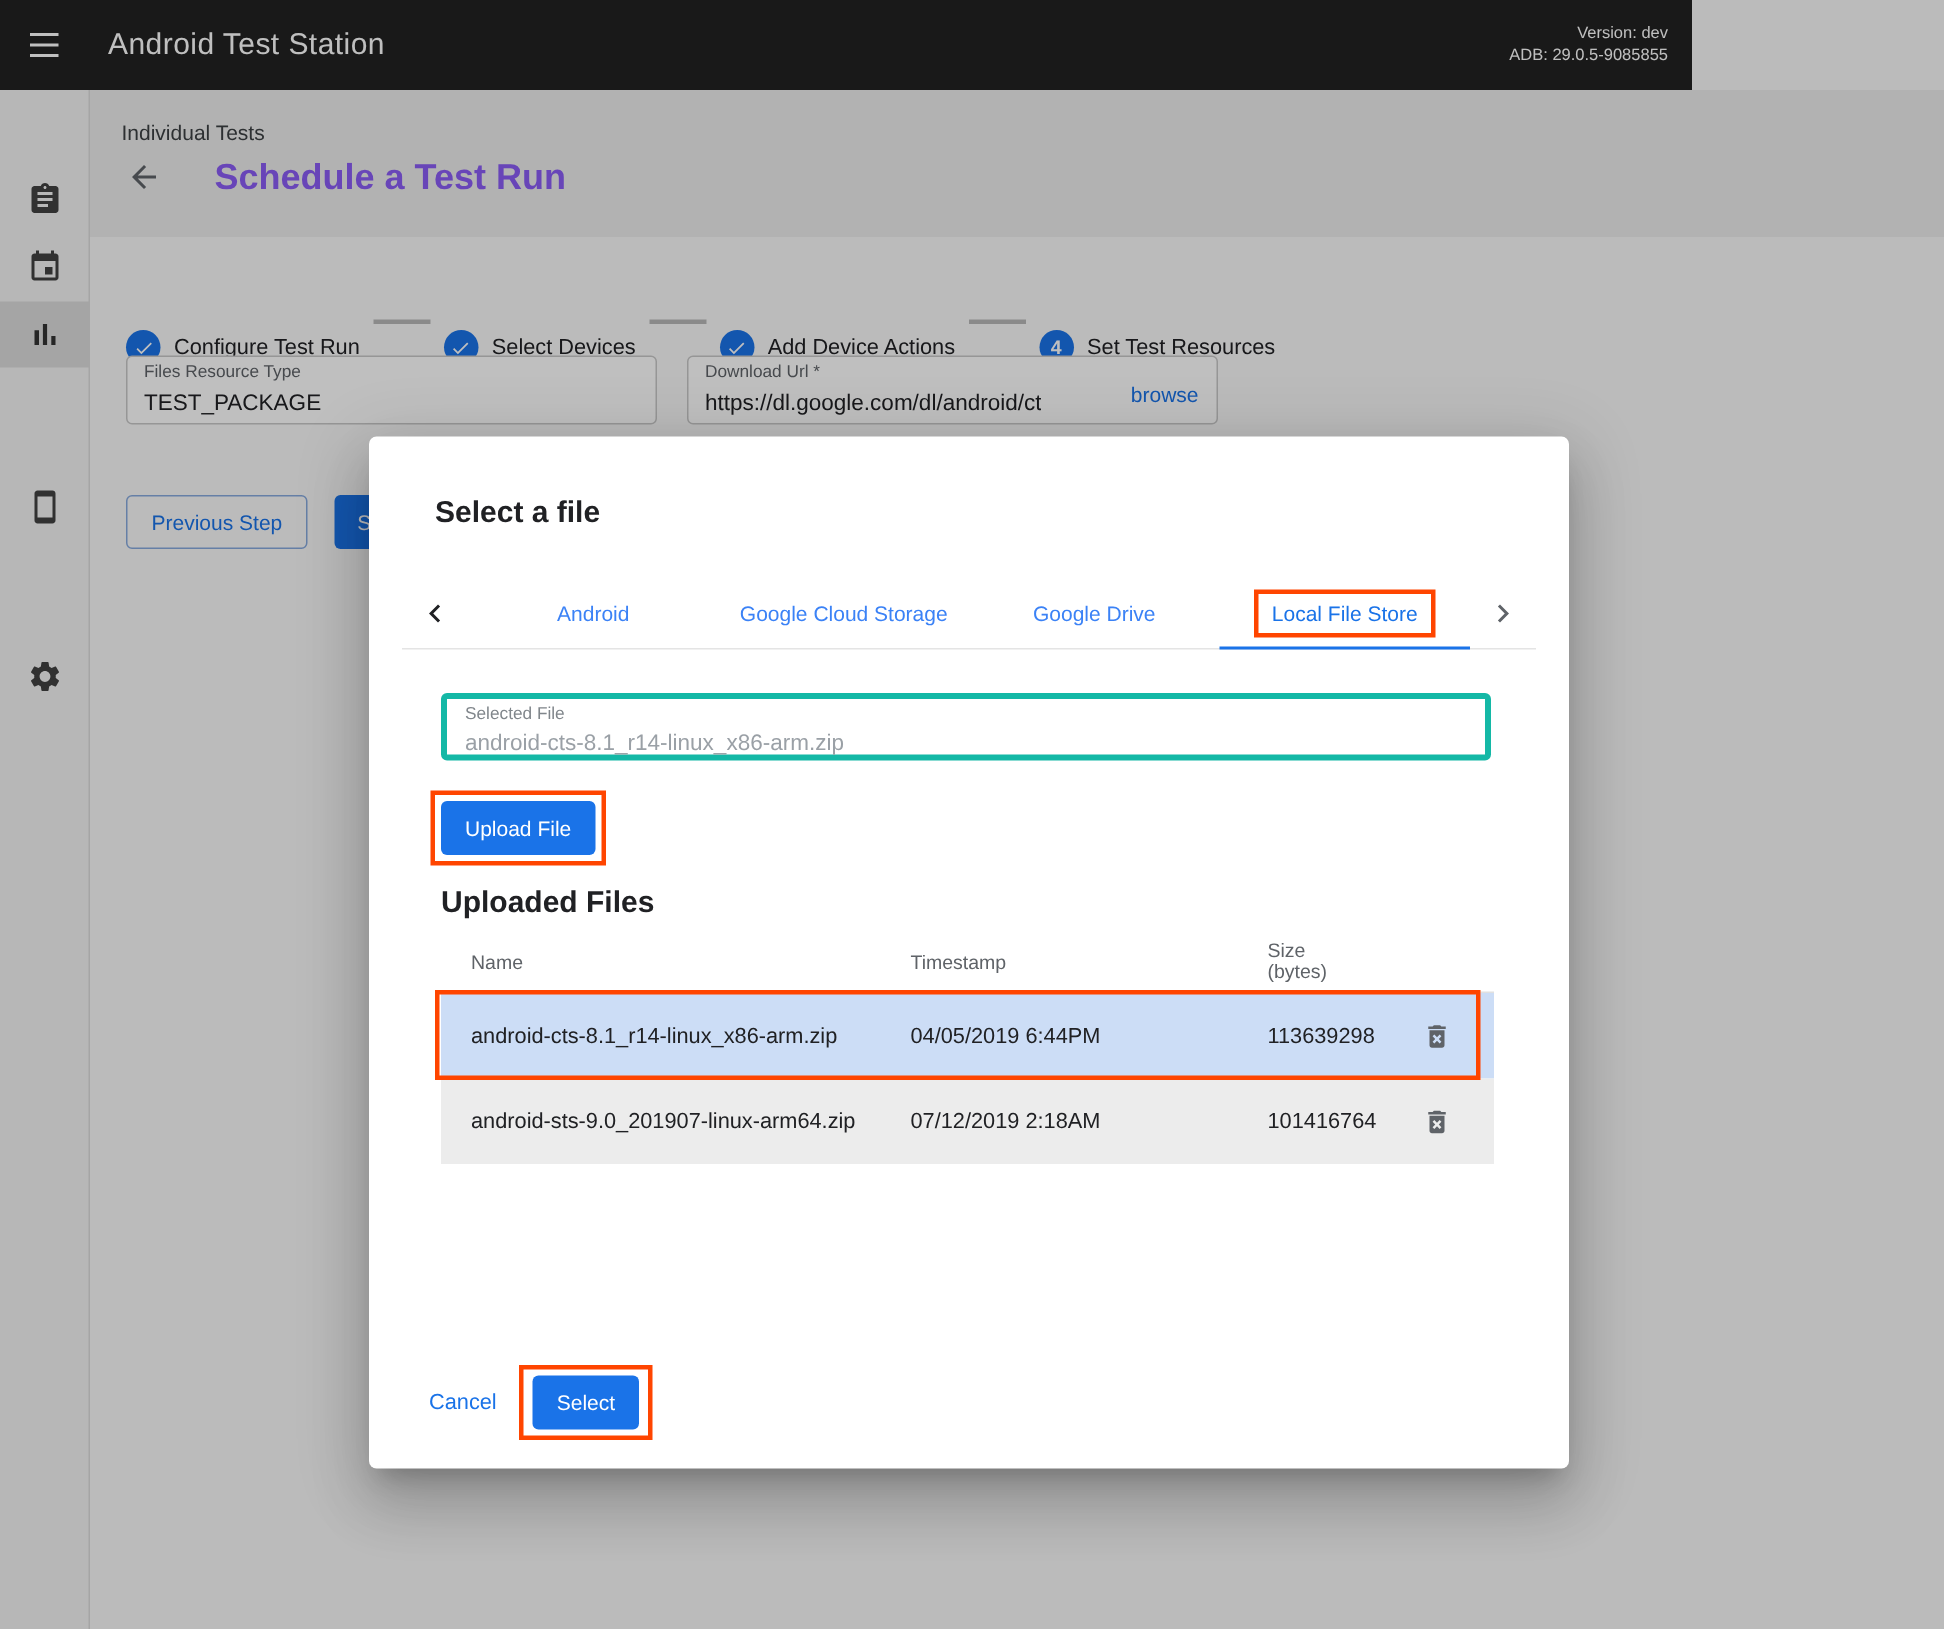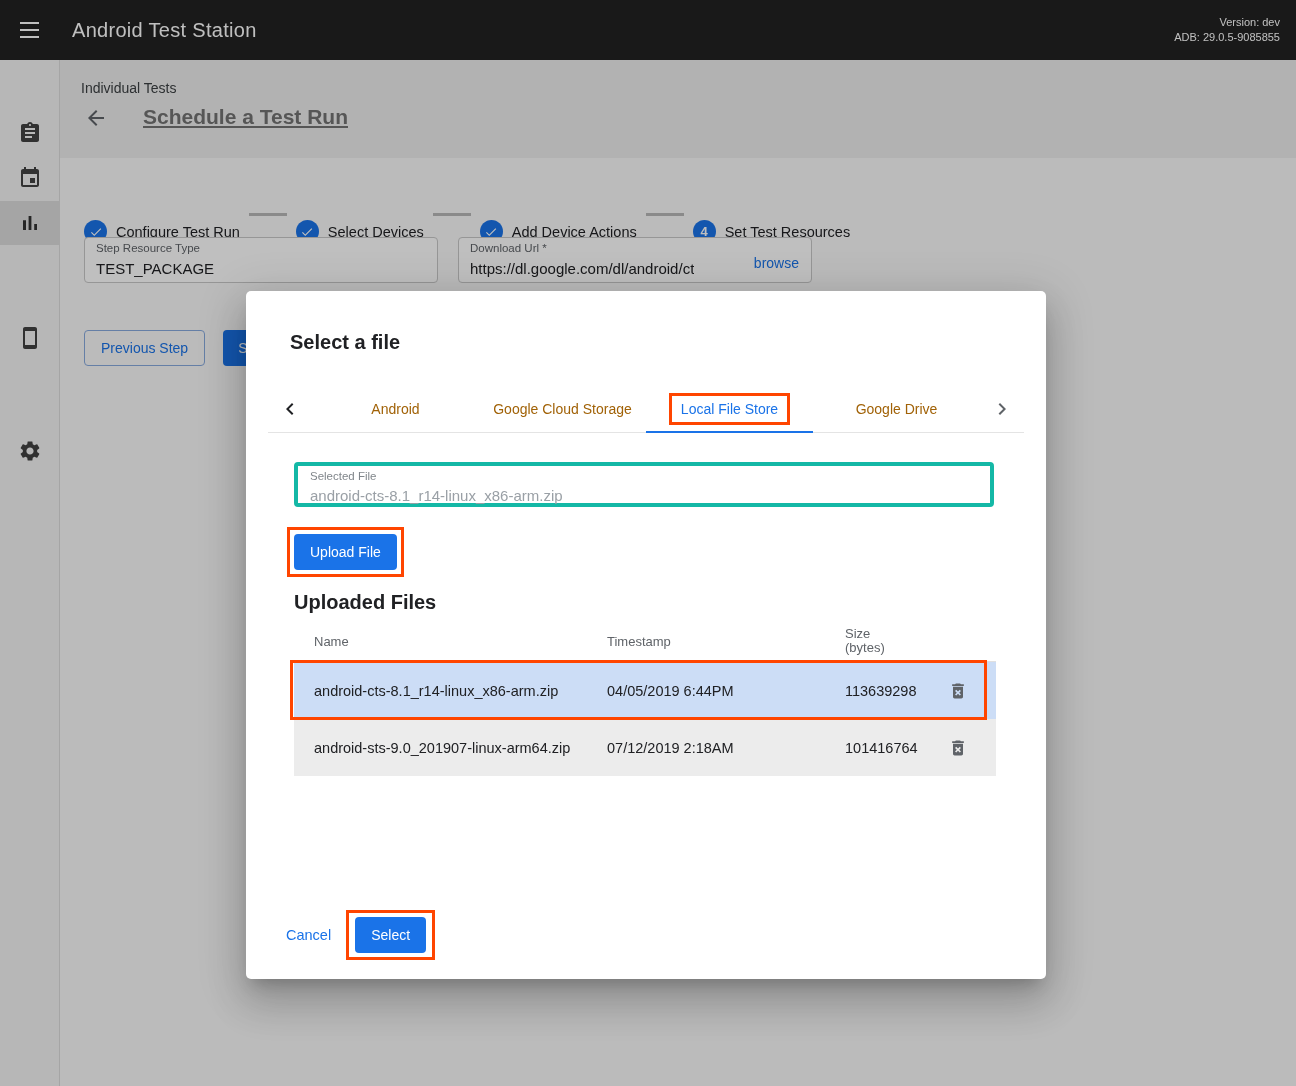--- a/index.html
+++ b/index.html
@@ -6,39 +6,39 @@
     --accent:#1a73e8;
     --annot:#ff4500;
     --sel-row:#ccddf6;
     --header-bg:#222222;
   }
   *{box-sizing:border-box;margin:0;padding:0;}
   body{background:#111;font-family:"Liberation Sans",sans-serif;}
   .screen{position:relative;width:1296px;height:1086px;overflow:hidden;background:#fafafa;}
 
   
-  .app-header{position:absolute;top:0;left:0;width:1296px;height:60px;background:var(--header-bg);display:flex;align-items:center;z-index:1;}
+  .app-header{position:absolute;top:0;left:0;width:1128px;height:60px;background:var(--header-bg);display:flex;align-items:center;z-index:1;}
   .menu-btn{margin-left:20px;width:24px;height:24px;display:flex;flex-direction:column;justify-content:center;cursor:pointer;}
   .menu-btn span{display:block;width:19px;height:2px;background:#fff;margin:2.5px 0;}
   .app-title{margin-left:28px;color:#fff;font-size:20px;letter-spacing:.3px;}
   .version-info{margin-left:auto;margin-right:16px;text-align:right;color:#fff;font-size:11px;line-height:15px;}
 
   
   .sidebar{position:absolute;top:60px;left:0;width:60px;height:1026px;background:#f5f5f5;border-right:1px solid #ddd;z-index:1;}
   .nav-item{position:absolute;left:0;width:60px;height:44px;display:flex;align-items:center;justify-content:center;color:#424242;cursor:pointer;}
   .nav-item.active{background:#dcdcdc;color:#333;}
   .nav-item svg{width:24px;height:24px;fill:currentColor;}
 
   
   .main{position:absolute;left:60px;top:60px;width:1236px;height:1026px;background:#fafafa;}
   .page-header{position:relative;height:98px;background:#eeeeee;}
   .breadcrumb{position:absolute;left:21px;top:20px;font-size:14px;color:#3c4043;}
   .back-btn{position:absolute;left:24px;top:46px;width:24px;height:24px;color:#5f6368;cursor:pointer;}
   .back-btn svg{width:24px;height:24px;fill:currentColor;}
-  .page-title{position:absolute;left:83px;top:45px;font-size:21px;color:#737373;text-decoration:underline;}
+  .page-title{position:absolute;left:83px;top:45px;font-size:24px;color:#8b5cf6;}
 
   .content{position:relative;}
   .stepper{position:absolute;left:24px;top:27px;display:flex;align-items:center;}
   .step{display:flex;align-items:center;cursor:pointer;margin-top:35px;}
   .step-circle{width:23px;height:23px;border-radius:50%;background:var(--accent);color:#fff;display:flex;align-items:center;justify-content:center;font-size:13px;font-weight:bold;flex:none;}
   .step-circle svg{width:14px;height:14px;fill:#fff;}
   .step-label{margin-left:9px;font-size:14.5px;color:#202124;font-weight:500;white-space:nowrap;}
   .connector{width:38px;height:3px;background:#b9b9b9;margin:0 9px;flex:none;}
 
   .fields{position:absolute;left:24px;top:79px;display:flex;}
@@ -55,21 +55,21 @@
   
   .overlay{position:absolute;inset:0;background:rgba(0,0,0,.25);z-index:5;}
   .dialog{position:absolute;left:246px;top:291px;width:800px;height:688px;background:#fff;border-radius:5px;z-index:10;
     box-shadow:0 11px 15px -7px rgba(0,0,0,.2),0 24px 38px 3px rgba(0,0,0,.14),0 9px 46px 8px rgba(0,0,0,.12);}
   .dialog-title{position:absolute;left:44px;top:40px;font-size:20px;color:#202124;}
 
   .tabbar{position:absolute;left:22px;top:94px;width:756px;height:48px;display:flex;align-items:stretch;border-bottom:1px solid #e4e4e4;}
   .tab-chevron{width:44px;display:flex;align-items:center;justify-content:center;cursor:pointer;}
   .tab-chevron svg{width:24px;height:24px;}
   .chev-left{fill:#202124;} .chev-right{fill:#5f6368;}
-  .tab{flex:1;display:flex;align-items:center;justify-content:center;font-size:14px;color:#a16207;position:relative;cursor:pointer;white-space:nowrap;}
+  .tab{flex:1;display:flex;align-items:center;justify-content:center;font-size:14px;color:#3b82f6;position:relative;cursor:pointer;white-space:nowrap;}
   .tab.active{color:var(--accent);font-weight:500;}
   .tab.active::after{content:"";position:absolute;left:0;right:0;bottom:-1px;height:2px;background:var(--accent);}
   .tab-annot{border:3px solid var(--annot);padding:5px 9px;}
 
   .sel-field{position:absolute;left:48px;top:171px;width:700px;height:45px;border:4px solid #14b8a6;border-radius:4px;background:#fff;}
   .sel-label{position:absolute;left:12px;top:4px;font-size:11.5px;color:#80868b;}
   .sel-value{position:absolute;left:12px;top:21px;font-size:15px;color:#9aa0a6;white-space:nowrap;overflow:hidden;max-width:670px;}
 
   .annot-box{position:absolute;border:3px solid var(--annot);pointer-events:none;z-index:3;}
 
@@ -185,21 +185,21 @@
         </div>
         <div class="connector"></div>
         <div class="step">
           <span class="step-circle">4</span>
           <span class="step-label">Set Test Resources</span>
         </div>
       </div>
 
       <div class="fields">
         <div class="field">
-          <span class="field-label">Step Resource Type</span>
+          <span class="field-label">Files Resource Type</span>
           <span class="field-value">TEST_PACKAGE</span>
         </div>
         <div class="field url">
           <span class="field-label">Download Url *</span>
           <span class="field-value">https://dl.google.com/dl/android/ct</span>
           <span class="browse-link">browse</span>
         </div>
       </div>
 
       <div class="actions">
@@ -219,26 +219,26 @@
         <svg class="chev-left" viewBox="0 0 24 24">
             <path d="M15.41 7.41L14 6l-6 6 6 6 1.41-1.41L10.83 12z"></path>
           </svg>
       </div>
       <div class="tab">
           <span>Android</span>
         </div>
       <div class="tab">
           <span>Google Cloud Storage</span>
         </div>
+      <div class="tab">
+          <span>Google Drive</span>
+        </div>
       <div class="tab active">
         <span class="tab-annot"><span>Local File Store</span></span>
       </div>
-      <div class="tab">
-          <span>Google Drive</span>
-        </div>
       <div class="tab-chevron">
         <svg class="chev-right" viewBox="0 0 24 24">
             <path d="M10 6L8.59 7.41 13.17 12l-4.58 4.59L10 18l6-6z"></path>
           </svg>
       </div>
     </div>
 
     <div class="sel-field">
       <span class="sel-label">Selected File</span>
       <span class="sel-value">android-cts-8.1_r14-linux_x86-arm.zip</span>

